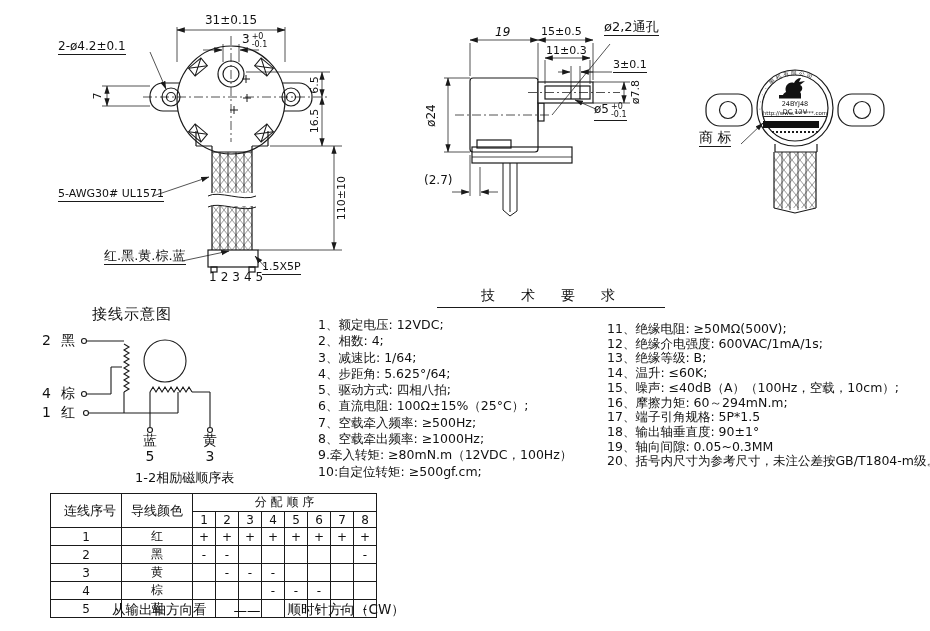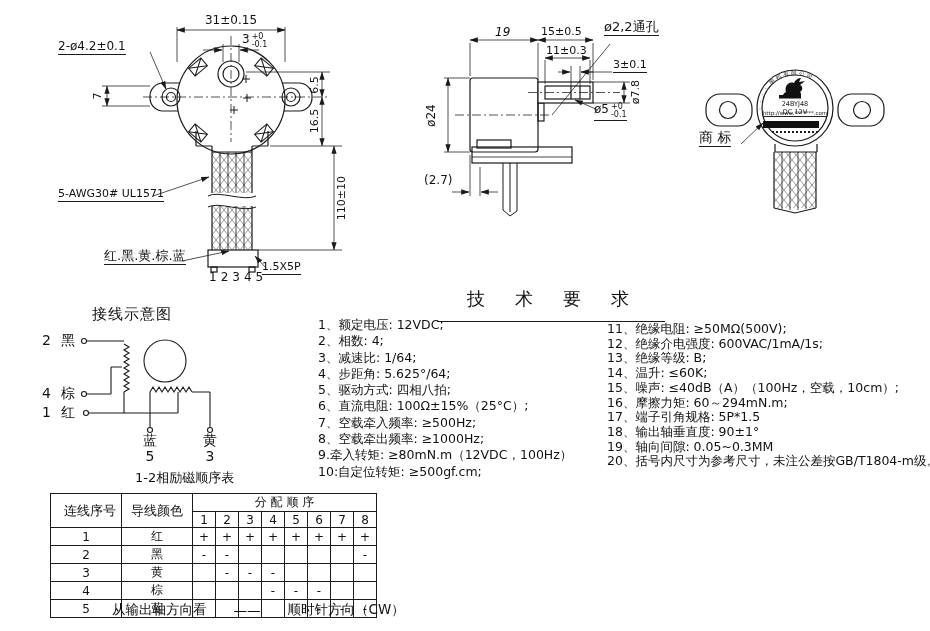--- a/index.html
+++ b/index.html
@@ -14,21 +14,21 @@
   .ul{border-bottom:1px solid #1a1a1a;padding-bottom:1px;}
   .ctr{text-align:center;}
   .tolrow{display:inline-flex;align-items:flex-start;gap:2px;}
   .tolstack{display:inline-flex;flex-direction:column;font-size:8px;line-height:8px;}
   .tolstack i{font-style:normal;}
   
   .term{display:flex;gap:10px;font-size:14px;}
   .bterm{display:flex;flex-direction:column;align-items:center;font-size:14px;line-height:16px;}
   
   #tech-title{position:absolute;left:437px;top:287px;width:228px;text-align:center;
-      font-size:18px;letter-spacing:6px;border-bottom:1.5px solid #1a1a1a;padding-bottom:10px;}
+      font-size:14px;letter-spacing:6px;border-bottom:1.5px solid #1a1a1a;padding-bottom:2px;}
   .tech-col{position:absolute;font-size:12.5px;}
   .tech-col div{white-space:nowrap;}
   #tech-left{left:318px;top:317px;}
   #tech-left div{line-height:16.3px;}
   #tech-right{left:607px;top:322px;}
   #tech-right div{line-height:14.7px;}
   
   #seq-table{position:absolute;left:50px;top:493px;border-collapse:collapse;
       font-size:12px;table-layout:fixed;}
   #seq-table td,#seq-table th{border:1px solid #1a1a1a;text-align:center;padding:0;

